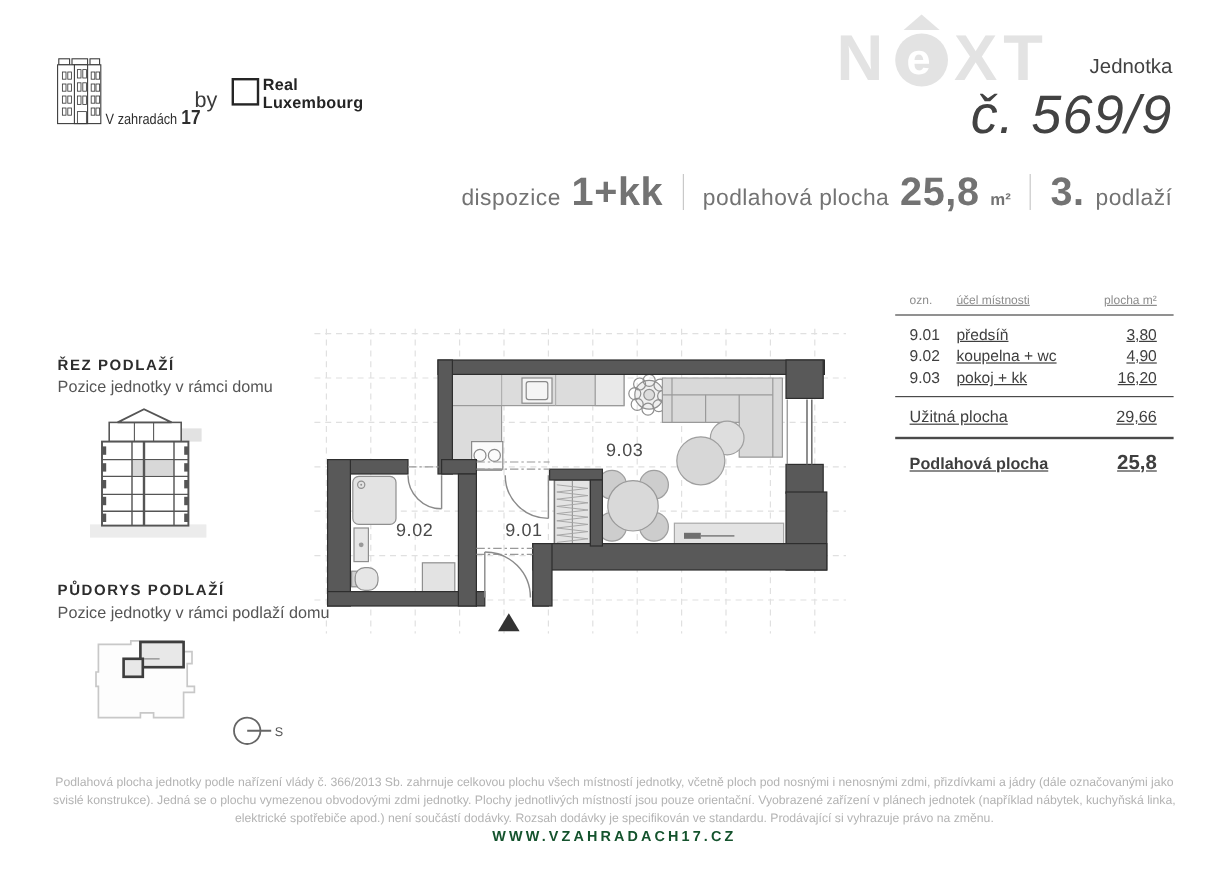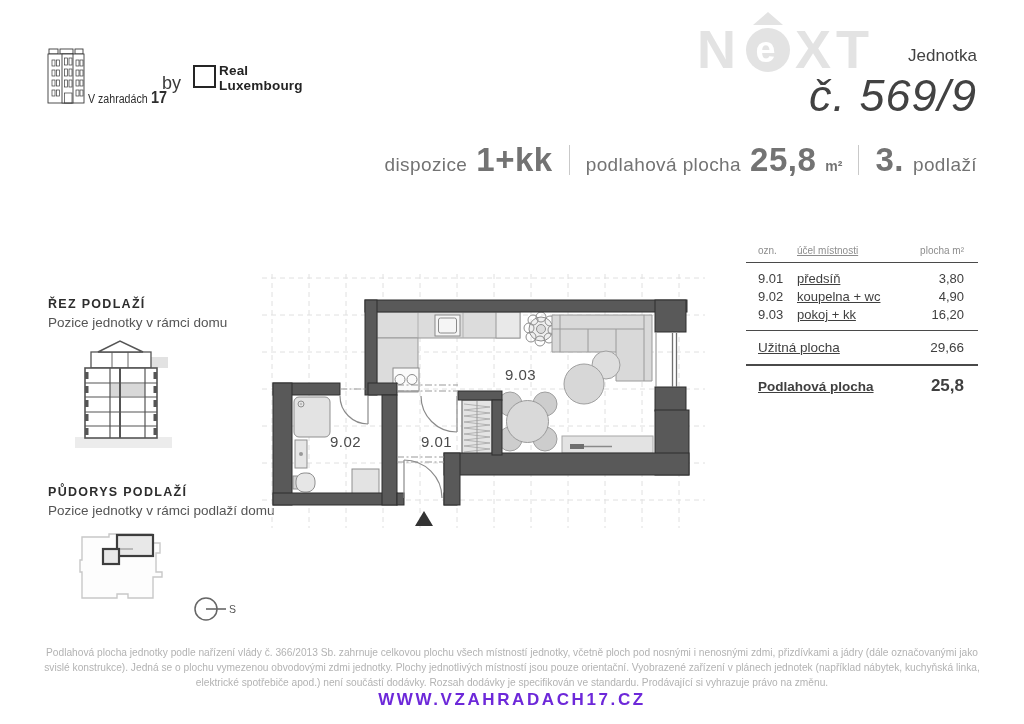--- a/index.html
+++ b/index.html
@@ -32,29 +32,29 @@
   .specs .val{font-size:33px;font-weight:bold;letter-spacing:.5px;}
   .specs .unit{font-size:14px;font-weight:bold;}
   .specs .divider{width:1px;height:30px;background:#c9c9c9;align-self:center;margin:0 16px;}
   .gap8{display:inline-block;width:9px;}
 
   
   .tbl{width:232px;color:#3f3f3f;font-size:13px;}
   .trow{display:flex;align-items:baseline;}
   .trow .c1{width:39px;padding-left:12px;}
   .trow .c2{flex:1;text-decoration:underline;}
-  .trow .c3{text-align:right;padding-right:14px;}
+  .trow .c3{text-align:right;padding-right:14px;text-decoration:underline;}
   .thead{font-size:10px;color:#8d8d8d;}
   .rule{border:none;border-top:1.5px solid #4a4a4a;margin:0;}
 
   .sec-title{font-size:12.5px;font-weight:bold;letter-spacing:1.3px;color:#2d2d2d;}
   .sec-sub{font-size:13.5px;color:#555;}
 
   .disclaimer{width:940px;text-align:center;font-size:10.2px;line-height:15.2px;color:#b3b3b3;}
-  .website{width:100%;text-align:center;font-size:17px;font-weight:bold;letter-spacing:2.6px;color:#6d28d9;}
+  .website{width:100%;text-align:center;font-size:12px;font-weight:bold;letter-spacing:2.6px;color:#14532d;}
 </style>
 </head>
 <body>
 
 <div class="page">
 
   <svg class="abs" style="left:46px;top:46px" width="42" height="60" viewBox="46 46 42 60">
     <g fill="#fff" stroke="#3a3a3a" stroke-width="0.9">
       <rect x="49" y="49" width="9" height="5"></rect>
         <rect x="60" y="49" width="13" height="5"></rect>

